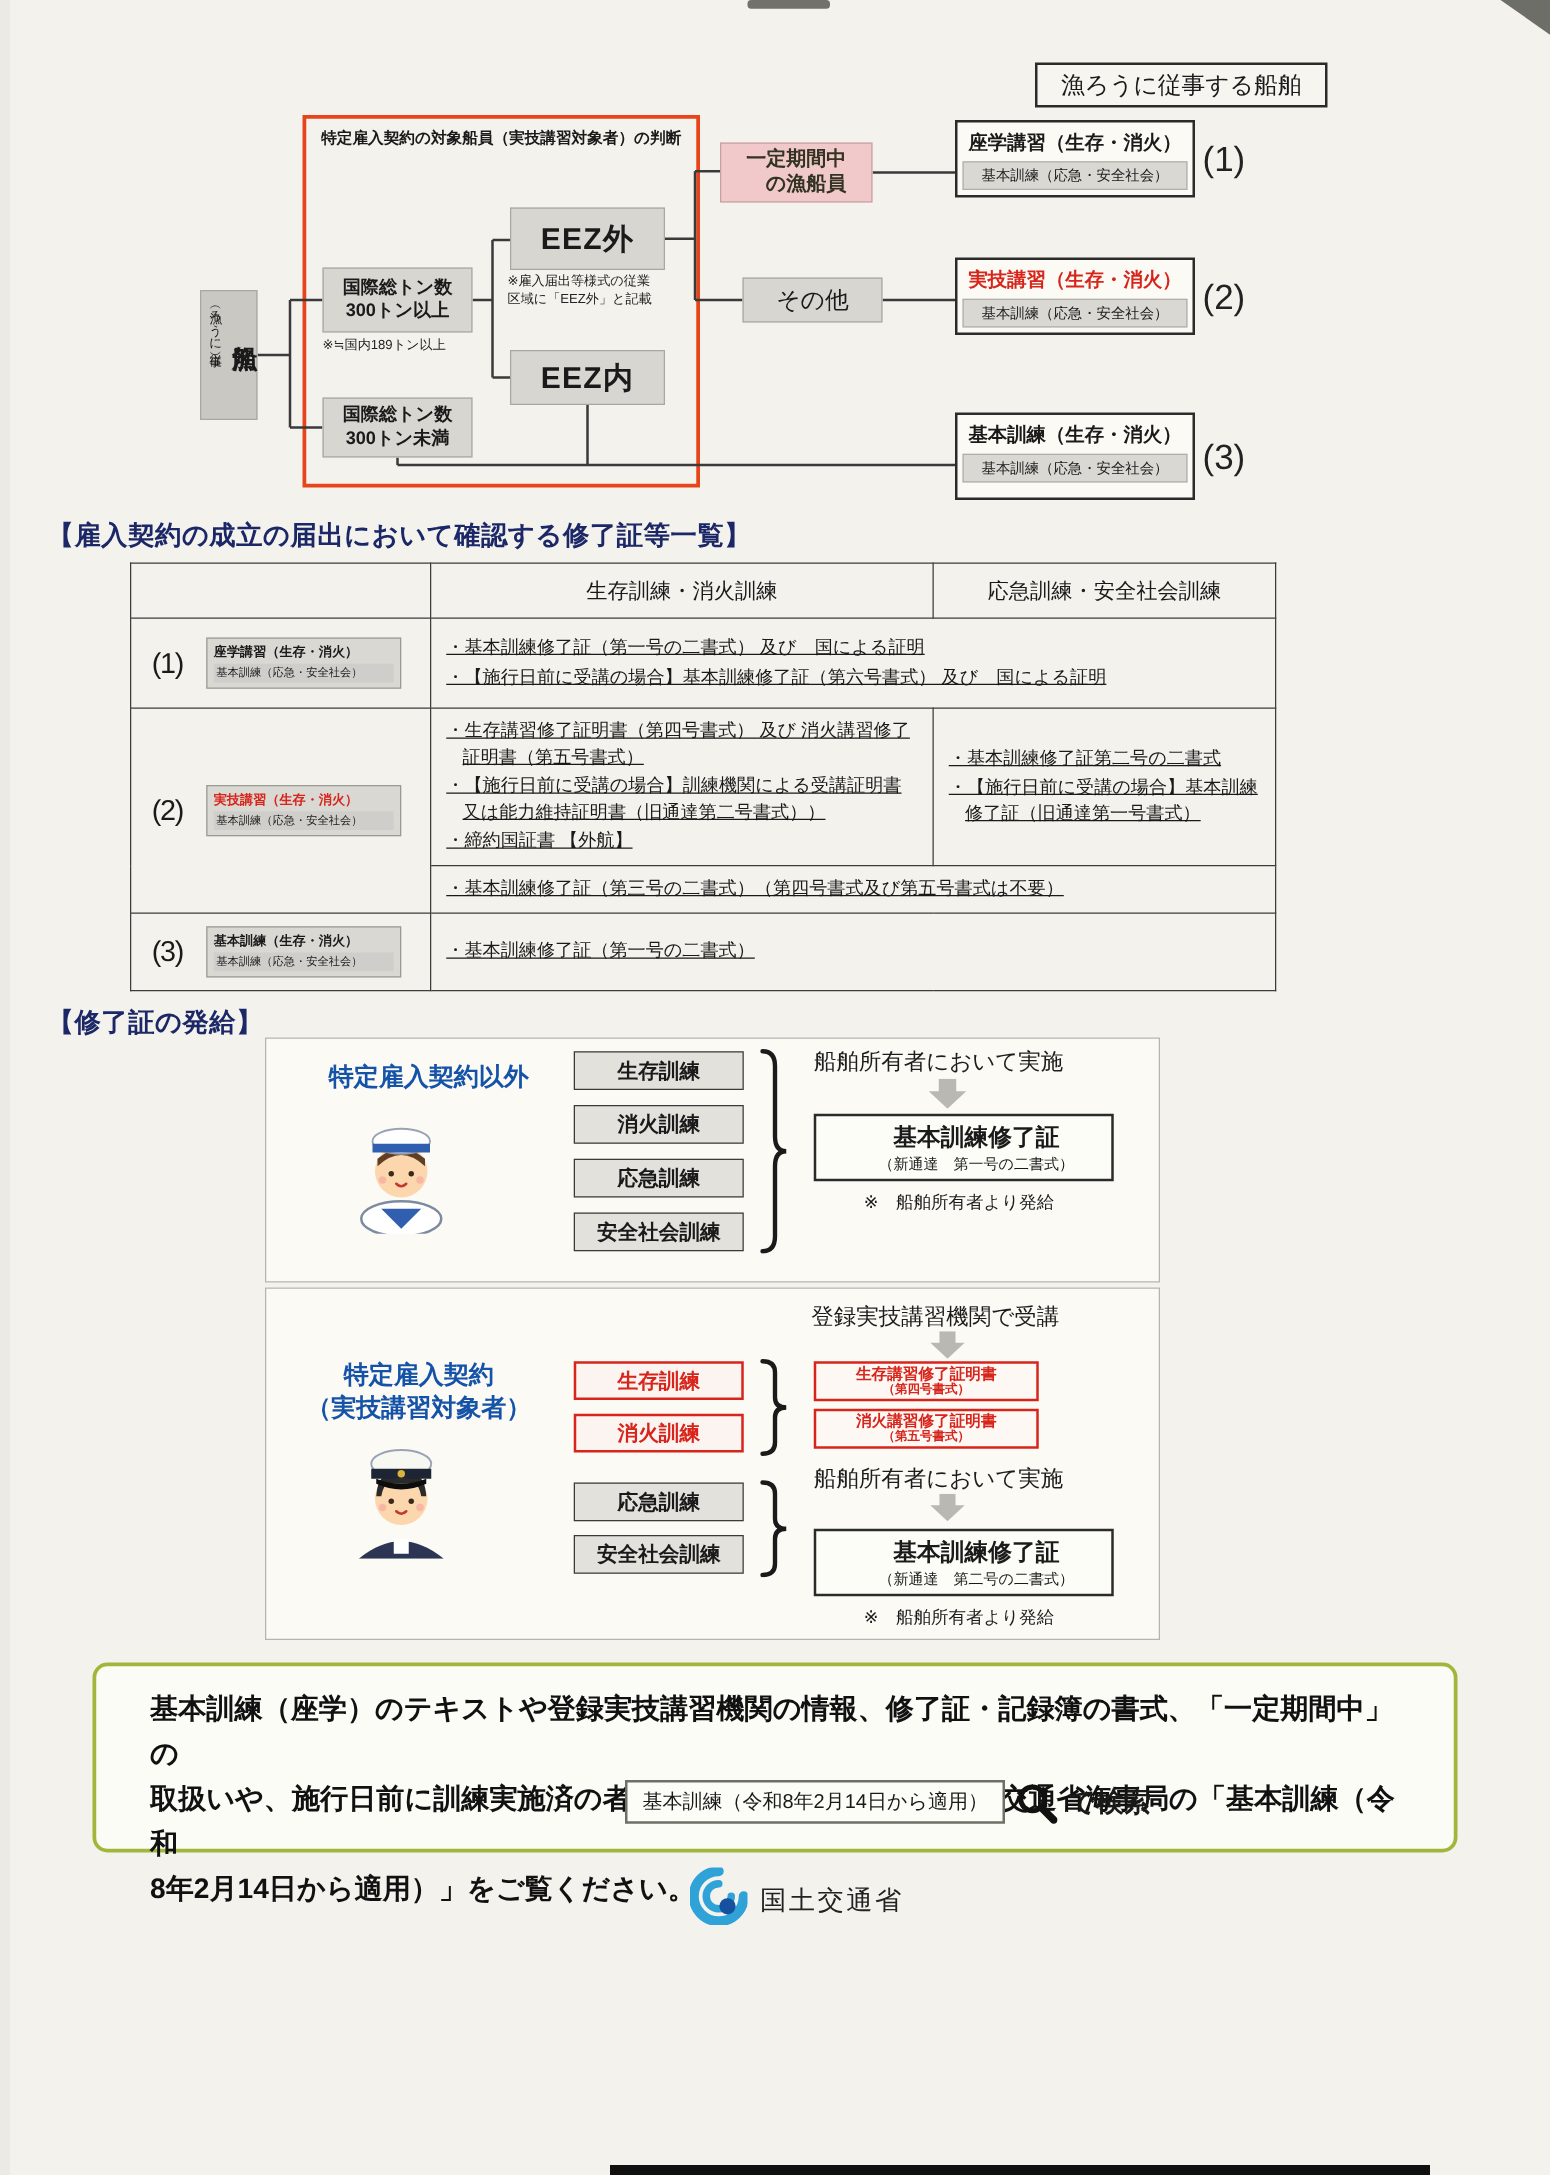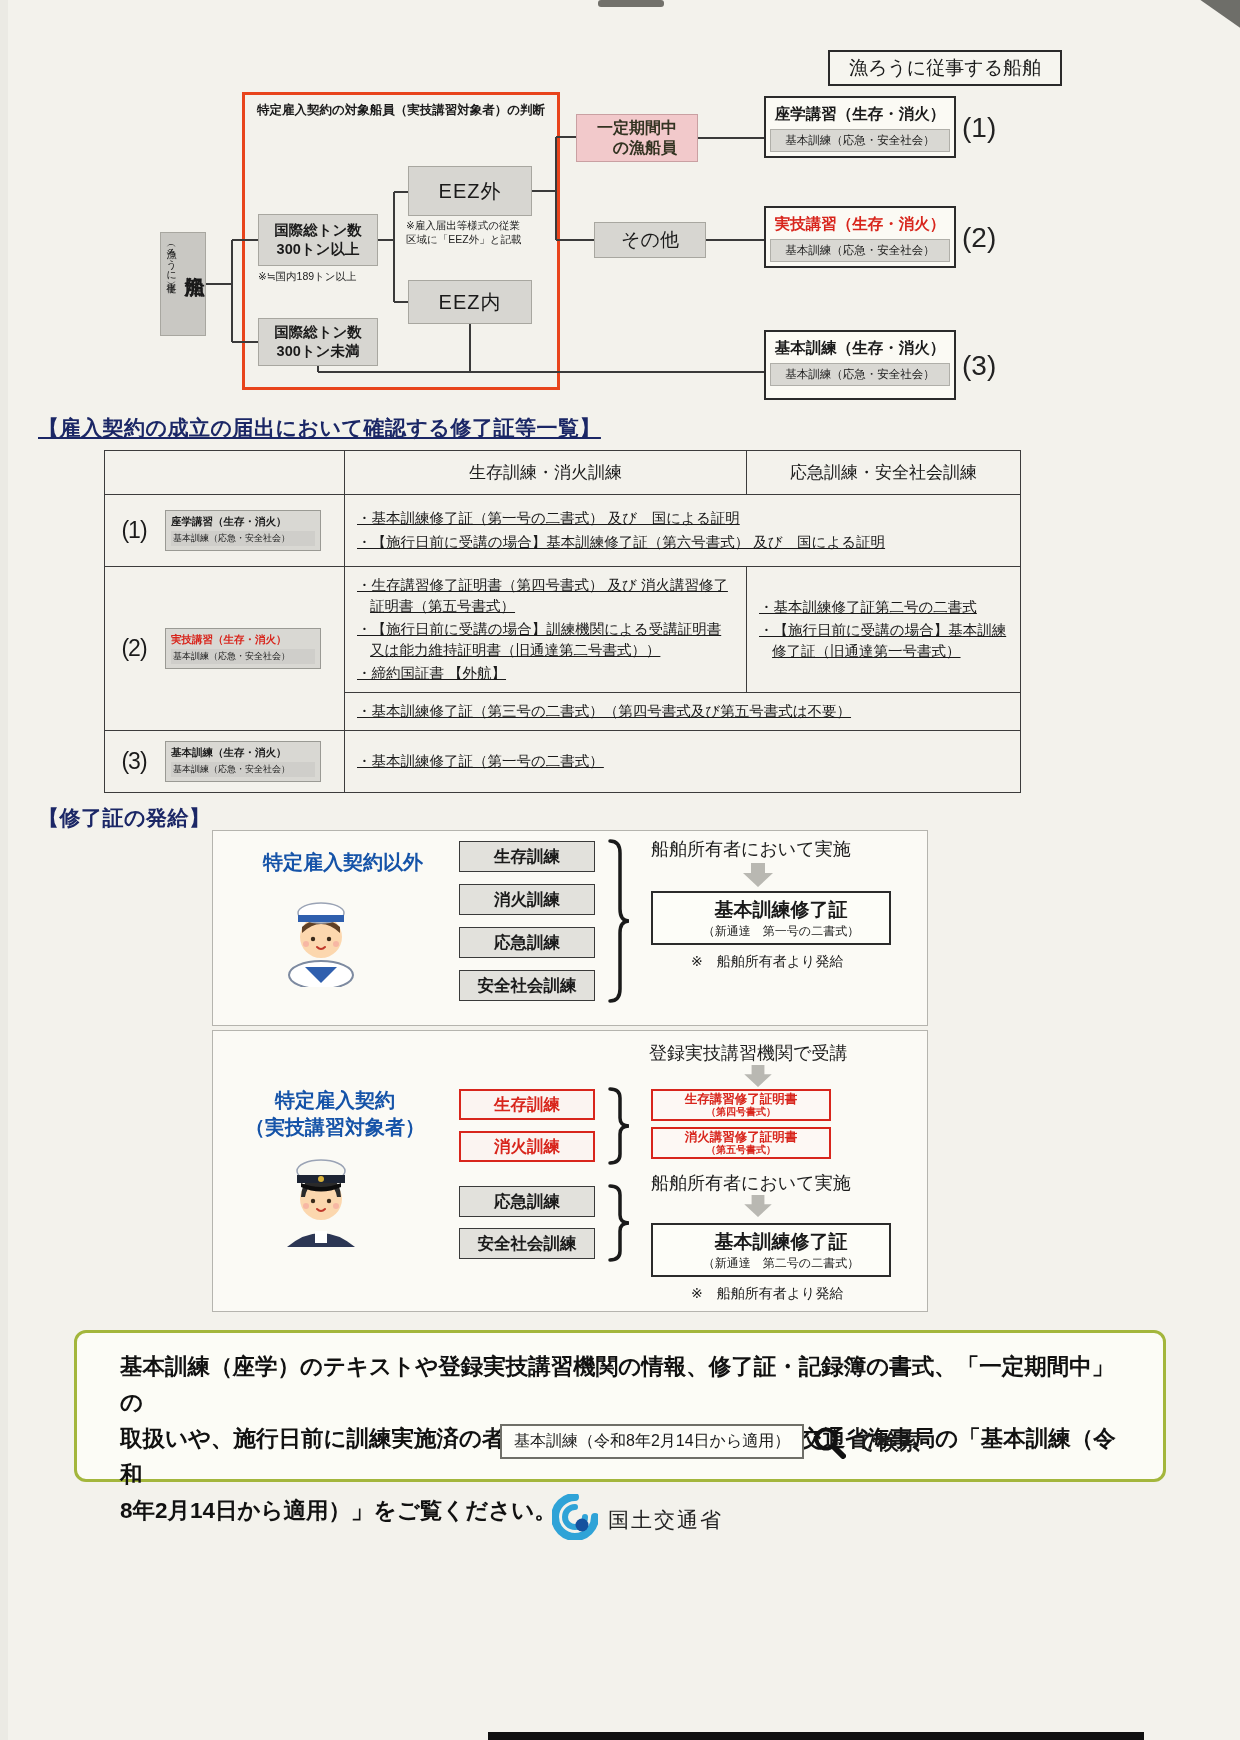--- a/index.html
+++ b/index.html
@@ -15,21 +15,21 @@
   
   .corner-box { border:2.5px solid #2a2a2a; width:234px; height:36px; display:flex;
     align-items:center; justify-content:center; font-size:19px; background:#f6f5ef; }
   .judgment-frame { border:3px solid #e8441c; width:318px; height:298px; background:transparent; }
   .judgment-title { width:310px; text-align:center; font-size:12.5px; font-weight:bold; }
   .gboxf { background:#d7d6d1; border:1px solid #a8a7a0; display:flex; align-items:center;
     justify-content:center; text-align:center; }
   .vessel-box { width:46px; height:104px; background:#c9c8c3; border:1px solid #a8a7a0; }
   .vtext { writing-mode:vertical-rl; text-orientation:upright; }
   .tonnage { font-size:14.5px; font-weight:bold; line-height:1.3; }
-  .eez { font-size:20px; font-weight:normal; letter-spacing:1px; }
+  .eez { font-size:24px; font-weight:bold; letter-spacing:1px; }
   .tiny-note { font-size:10.5px; line-height:1.3; color:#222; }
   .pink-box { background:#f2c9cb; border:1px solid #c9a0a2; display:flex; align-items:center;
     justify-content:center; text-align:right; font-size:16px; font-weight:bold; line-height:1.25; color:#332; }
   .result-box { width:192px; border:2px solid #2b2b2b; background:#fbfaf4; padding:4px 4px; }
   .result-l1 { text-align:center; font-size:15.5px; font-weight:bold; padding:2px 0 4px; }
   .result-l1.red { color:#d8251c; }
   .result-l2 { background:#d9d8d3; border:1px solid #b0afa9; text-align:center; font-size:11.5px; padding:3px 0; }
   .result-num { font-size:28px; color:#222; }
 
   
@@ -137,21 +137,21 @@
     <div class="result-l2">基本訓練（応急・安全社会）</div>
   </div>
   <div class="abs result-num" style="left:962px; top:222px;">(2)</div>
 
   <div class="abs result-box" style="left:764px; top:330px; height:70px;">
     <div class="result-l1">基本訓練（生存・消火）</div>
     <div class="result-l2">基本訓練（応急・安全社会）</div>
   </div>
   <div class="abs result-num" style="left:962px; top:350px;">(3)</div>
 
-  <div class="abs sec-title" style="left:38px; top:414px;text-decoration:underline;">【雇入契約の成立の届出において確認する修了証等一覧】</div>
+  <div class="abs sec-title" style="left:38px; top:414px;">【雇入契約の成立の届出において確認する修了証等一覧】</div>
 
   <table class="abs cert-table" style="left:104px; top:450px;">
     <colgroup>
         <col style="width:240px">
         <col style="width:402px">
         <col style="width:274px">
       </colgroup>
     <tbody>
         <tr style="height:44px;">
       <th></th>

